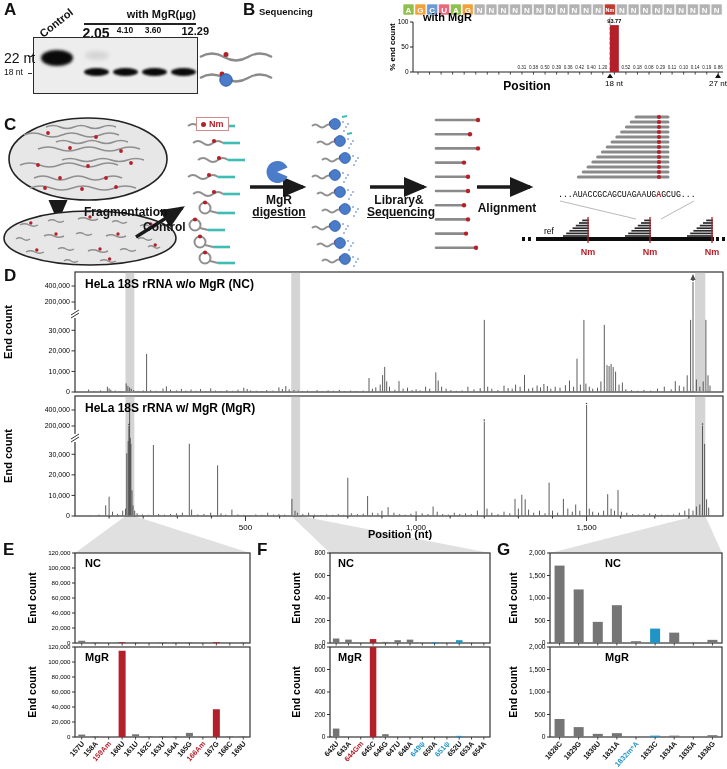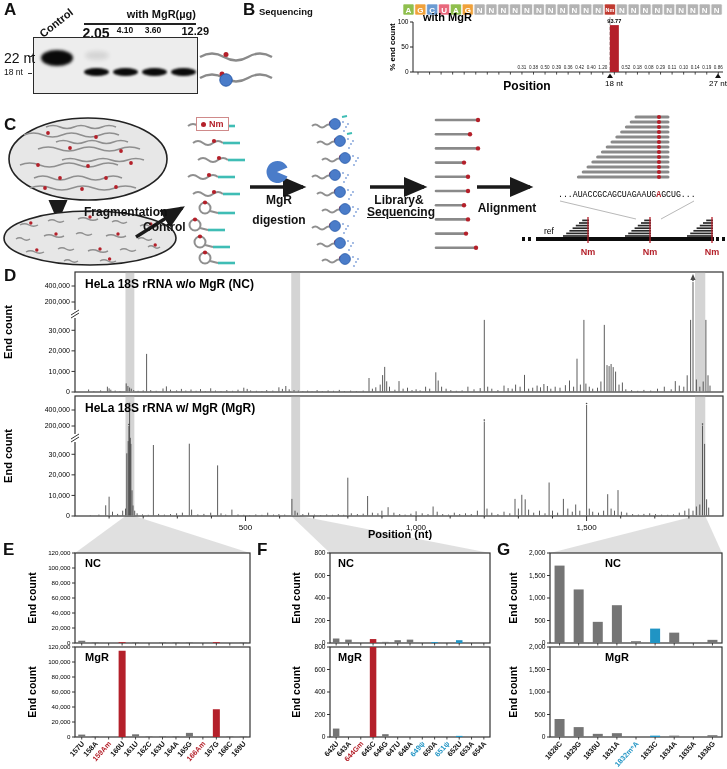--- a/index.html
+++ b/index.html
@@ -415,21 +415,21 @@
         <line x1="712" y1="102" x2="712" y2="128" stroke="#b4202a" stroke-width="1.3"></line>
         <text x="712" y="140" text-anchor="middle" font-size="9" font-weight="bold" fill="#b4202a">Nm</text>
       </svg>
     <div class="abs legendbox" style="left:196px;top:2px;">
       <span class="dot"></span>
       <span>Nm</span>
     </div>
     <div class="abs steplabel" style="left:84px;top:91px;">Fragmentation</div>
     <div class="abs steplabel" style="left:143px;top:106px;">Control</div>
     <div class="abs steplabel" style="left:251px;top:79px;width:56px;">MgR</div>
-    <div class="abs steplabel" style="left:251px;top:99px;width:56px;">digestion</div>
+    <div class="abs steplabel" style="left:251px;top:91px;width:56px;text-decoration:underline;">digestion</div>
     <div class="abs steplabel" style="left:367px;top:79px;width:64px;">Library&amp;</div>
     <div class="abs steplabel" style="left:367px;top:91px;width:64px;text-decoration:underline;">Sequencing</div>
     <div class="abs steplabel" style="left:477px;top:79px;width:60px;margin-top:8px;">Alignment</div>
   </div>
 
   <svg id="conn-svg" width="727" height="40" style="left:0;top:516px;">
       <polygon points="125.5,0 134.3,0 250,37 75,37" fill="#d8d8d8" fill-opacity="0.8"></polygon>
       <polygon points="291.2,0 300.1,0 490,37 330,37" fill="#d8d8d8" fill-opacity="0.8"></polygon>
       <polygon points="695.0,0 705.3,0 722,37 550,37" fill="#d8d8d8" fill-opacity="0.8"></polygon>
     </svg>

